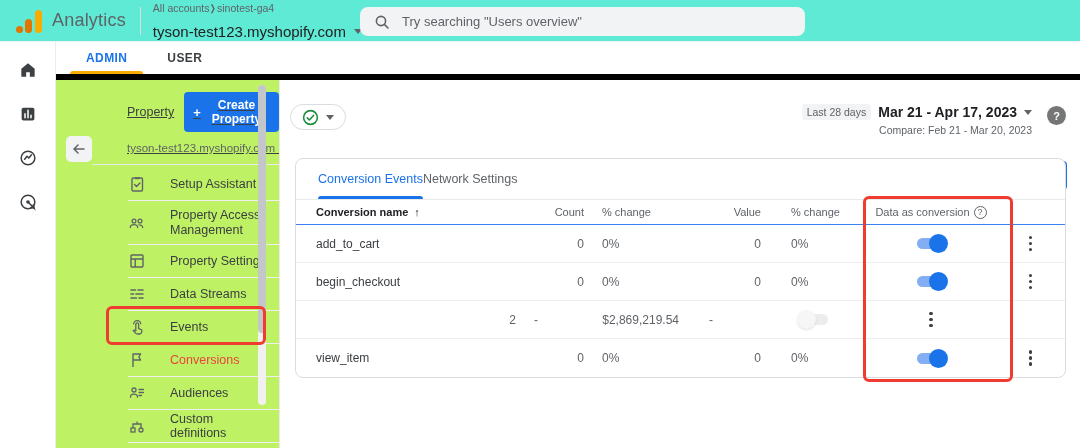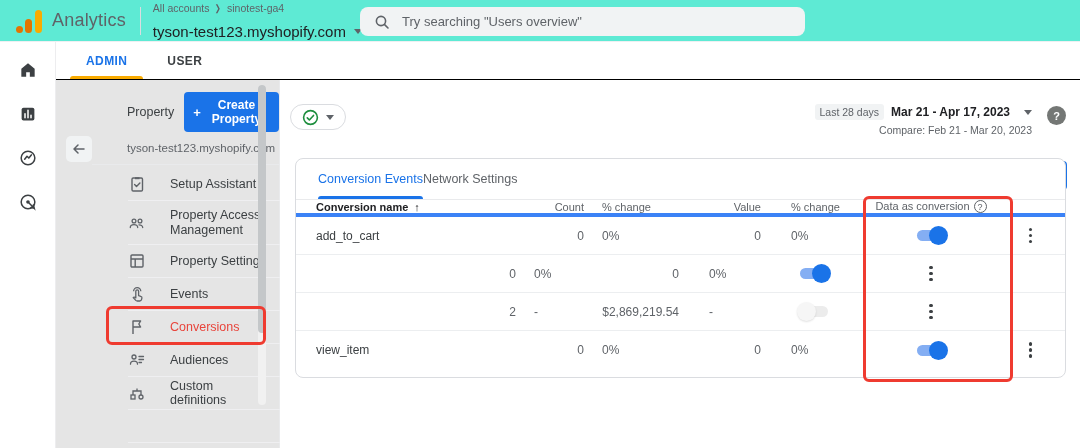--- a/index.html
+++ b/index.html
@@ -10,42 +10,42 @@
   }
   
   .app-header { position:absolute; top:0; left:0; width:1080px; height:42px;
     background:#5eead4; border-bottom:1px solid #eef0f2; display:flex; align-items:center; }
   .ga-logo { position:relative; width:26px; height:24px; margin-left:16px; }
   .ga-logo .bar-tall { position:absolute; right:0; bottom:0; width:7px; height:23px; border-radius:3.5px; background:var(--tab-underline-orange,#f9ab00); }
   .ga-logo .bar-mid  { position:absolute; left:9px; bottom:0; width:7px; height:14px; border-radius:3.5px; background:#e37400; }
   .ga-logo .dot      { position:absolute; left:0;  bottom:0; width:7px; height:7px;  border-radius:50%;  background:#e37400; }
   .app-name { font-size:18px; color:#5f6368; margin-left:10px; letter-spacing:.2px; }
   .hdr-divider { width:1px; height:28px; background:#dadce0; margin:0 12px 0 14px; }
-  .breadcrumb { font-size:10.5px; color:#5f6368; display:flex; gap:5px; align-items:center; }
+  .breadcrumb { font-size:10.5px; color:#5f6368; display:flex; align-items:center; }
   .crumb-sep { font-size:9px; color:#5f6368; transform:scaleX(.8); }
   .prop-select { display:flex; align-items:center; gap:8px; font-size:15px; color:#202124; margin-top:9px; cursor:pointer; }
   .caret-down { width:0; height:0; border-left:4px solid transparent; border-right:4px solid transparent; border-top:5px solid #5f6368; }
   .search-bar { position:absolute; left:360px; top:7px; width:445px; height:29px; background:#f1f3f4;
     border-radius:8px; display:flex; align-items:center; padding-left:14px; gap:12px; cursor:text; }
   .search-placeholder { font-size:13px; color:#5f6368; }
   
   .left-rail { position:absolute; left:0; top:42px; width:56px; height:406px; background:#fff;
     border-right:1px solid #ededef; display:flex; flex-direction:column; align-items:center; padding-top:16px; gap:20px; }
   .rail-btn { width:24px; height:24px; display:flex; align-items:center; justify-content:center; cursor:pointer; }
   
   .page-tabs { position:absolute; left:56px; top:42px; right:0; height:38px; display:flex; align-items:stretch;
-    padding-left:10px; border-bottom:1px solid #000000; background:#fff; }
+    padding-left:10px; border-bottom:6px solid #000000; background:#fff; }
   .page-tab { position:relative; display:flex; align-items:center; padding:0 20px; font-size:12px; font-weight:bold;
     letter-spacing:.4px; color:#3c4043; cursor:pointer; }
   .page-tab.active { color:var(--accent-blue,#1a73e8); }
   .page-tab.active::after { content:""; position:absolute; left:4px; right:4px; bottom:0; height:3px;
     background:var(--tab-underline-orange,#f9ab00); border-radius:3px 3px 0 0; }
   
-  .property-panel { position:absolute; left:56px; top:80px; width:224px; bottom:0; background:#e5e5e5;
-    border-right:1px solid #e9eaec; }
+  .property-panel { position:absolute; left:56px; top:80px; width:224px; bottom:0; background:#bef264;
+    border-right:1px solid #e9eaec;text-decoration:underline; }
   .panel-head { display:flex; align-items:center; gap:10px; padding:12px 0 10px 71px; }
   .panel-label { font-size:12.5px; color:#3c4043; }
   .create-btn { display:flex; align-items:center; gap:5px; background:var(--accent-blue,#1a73e8); color:#fff;
     font-size:12px; font-weight:bold; border:none; border-radius:4px; padding:6px 12px 6px 9px; cursor:pointer; }
   .plus-glyph { font-size:13px; font-weight:bold; line-height:1; }
   .panel-propname { font-size:11.5px; color:#5f6368; padding:0 0 10px 71px; white-space:nowrap; overflow:hidden; }
   .panel-divider { height:1px; background:#e9eaec; margin-left:36px; }
   .back-btn { position:absolute; left:10px; top:56px; width:26px; height:26px; border-radius:5px; background:#f1f3f4;
     display:flex; align-items:center; justify-content:center; cursor:pointer; }
   .panel-menu { position:absolute; left:0; top:52px; width:224px; }
@@ -56,39 +56,39 @@
   .menu-item.active-red .mi-label { color:var(--conversions-active-red,#e8453c); }
   .mi-icon { flex:0 0 18px; display:flex; align-items:center; }
   .panel-scrollbar { position:absolute; right:13px; top:5px; width:8px; height:320px; background:#f1f1f1; border-radius:4px; }
   .panel-scrollbar .thumb { position:absolute; top:0; left:0; width:8px; height:248px; background:#c4c7c9; border-radius:4px; }
   
   .status-pill { position:absolute; left:290px; top:104px; width:56px; height:26px; border:1px solid #dadce0;
     border-radius:14px; display:flex; align-items:center; justify-content:center; gap:7px; background:#fff; cursor:pointer; }
   .date-block { position:absolute; right:48px; top:104px; text-align:right; }
   .date-line1 { display:flex; align-items:center; justify-content:flex-end; gap:7px; }
   .date-chip { background:#f1f3f4; border-radius:3px; padding:2px 5px; font-size:10.5px; color:#5f6368; }
-  .date-range { font-size:12px; font-weight:bold; color:#202124; cursor:pointer; display:flex; align-items:center; gap:14px; }
+  .date-range { font-size:14px; font-weight:bold; color:#202124; cursor:pointer; display:flex; align-items:center; gap:7px; }
   .date-compare { font-size:10.5px; color:#5f6368; margin-top:4px; }
   .help-fab { position:absolute; right:14px; top:106px; width:19px; height:19px; border-radius:50%; background:#747775;
     color:#fff; font-size:11px; font-weight:bold; display:flex; align-items:center; justify-content:center; cursor:pointer; }
   .download-btn { position:absolute; left:893px; top:162px; width:26px; height:26px; display:flex; align-items:center;
     justify-content:center; cursor:pointer; }
   .new-conv-btn { position:absolute; left:950px; top:161px; width:117px; height:29px; background:var(--accent-blue,#1a73e8);
     color:#fff; font-size:12px; font-weight:bold; border:none; border-radius:4px; cursor:pointer;
     font-family:"Liberation Sans", sans-serif; }
   
   .table-card { position:absolute; left:295px; top:158px; width:771px; height:220px; background:#fff;
     border:1px solid #dadce0; border-radius:8px; overflow:hidden; }
   .card-tabs { display:flex; align-items:stretch; height:40px; padding-left:22px; }
   .card-tab { position:relative; display:flex; align-items:center; font-size:12.5px; color:#5f6368; cursor:pointer; }
   .card-tab.active { color:var(--accent-blue,#1a73e8); }
   .card-tab.active::after { content:""; position:absolute; left:0; right:0; bottom:0; height:3px;
     background:var(--accent-blue,#1a73e8); border-radius:3px 3px 0 0; }
   .tgrid { display:grid; grid-template-columns:220px 68px 95px 82px 105px 130px 1fr; align-items:center; }
-  .thead { height:18px; border-top:1px solid #e9eaec; border-bottom:4px solid #3b82f6; font-size:11px; color:#5f6368; }
+  .thead { height:26px; border-top:1px solid #e9eaec; border-bottom:1px solid #3b82f6; font-size:11px; color:#5f6368; }
   .thead .c-name { font-weight:bold; color:#202124; }
   .trow { height:38px; border-bottom:1px solid #eceef0; font-size:12px; color:#5f6368; }
   .trow:last-child { border-bottom:none; }
   .c-name { padding-left:20px; color:#3c4043; display:flex; align-items:center; gap:6px; }
   .c-count, .c-value { text-align:right; }
   .c-pct { padding-left:18px; }
   .c-pct2 { padding-left:30px; }
   .c-mark { display:flex; justify-content:center; }
   .c-kebab { display:flex; justify-content:center; }
   .sort-arrow { font-size:11px; color:#202124; }
@@ -218,20 +218,28 @@
         <svg width="18" height="18" viewBox="0 0 18 18">
             <rect x="3" y="3" width="12" height="12" rx="1" fill="none" stroke="#5f6368" stroke-width="1.4"></rect>
             <path d="M3 7h12M7.2 7v8" stroke="#5f6368" stroke-width="1.4"></path>
           </svg>
       </span>
       <span class="mi-label">Property Settings</span>
     </div>
     <div class="menu-item">
       <span class="mi-icon">
         <svg width="18" height="18" viewBox="0 0 18 18">
+            <path d="M3 5h4.5M10 5h5M3 9h2.5M8 9h7M3 13h5.5M11 13h4" stroke="#5f6368" stroke-width="1.6" stroke-linecap="round"></path>
+          </svg>
+      </span>
+      <span class="mi-label">Data Streams</span>
+    </div>
+    <div class="menu-item">
+      <span class="mi-icon">
+        <svg width="18" height="18" viewBox="0 0 18 18">
             <path d="M5.6 6.2a3.6 3.6 0 017.2 0" fill="none" stroke="#5f6368" stroke-width="1.3"></path>
             <path d="M7.8 10V6.2a1.4 1.4 0 012.8 0v4.4l2.2.7c.8.2 1.3 1 1.1 1.8l-.4 1.6c-.2.8-.9 1.3-1.7 1.3H9.2c-.5 0-1-.2-1.4-.6l-2.6-2.8c.5-.6 1.4-.7 2-.2l.6.5z" fill="none" stroke="#5f6368" stroke-width="1.3" stroke-linejoin="round"></path>
           </svg>
       </span>
       <span class="mi-label">Events</span>
     </div>
     <div class="menu-item active-red">
       <span class="mi-icon">
         <svg width="18" height="18" viewBox="0 0 18 18">
             <path d="M5 16V3h7.6l-1.8 3 1.8 3H5" fill="none" stroke="#5f6368" stroke-width="1.4" stroke-linejoin="round"></path>
@@ -334,20 +342,21 @@
     <div class="c-kebab">
         <div class="kebab">
           <span></span>
           <span></span>
           <span></span>
         </div>
       </div>
   </div>
 
   <div class="tgrid trow">
+    <div class="c-name">begin_checkout</div>
     <div class="c-count">0</div>
     <div class="c-pct">0%</div>
     <div class="c-value">0</div>
     <div class="c-pct2">0%</div>
     <div class="c-mark">
         <div class="toggle on">
           <div class="track"></div>
           <div class="knob"></div>
         </div>
       </div>

